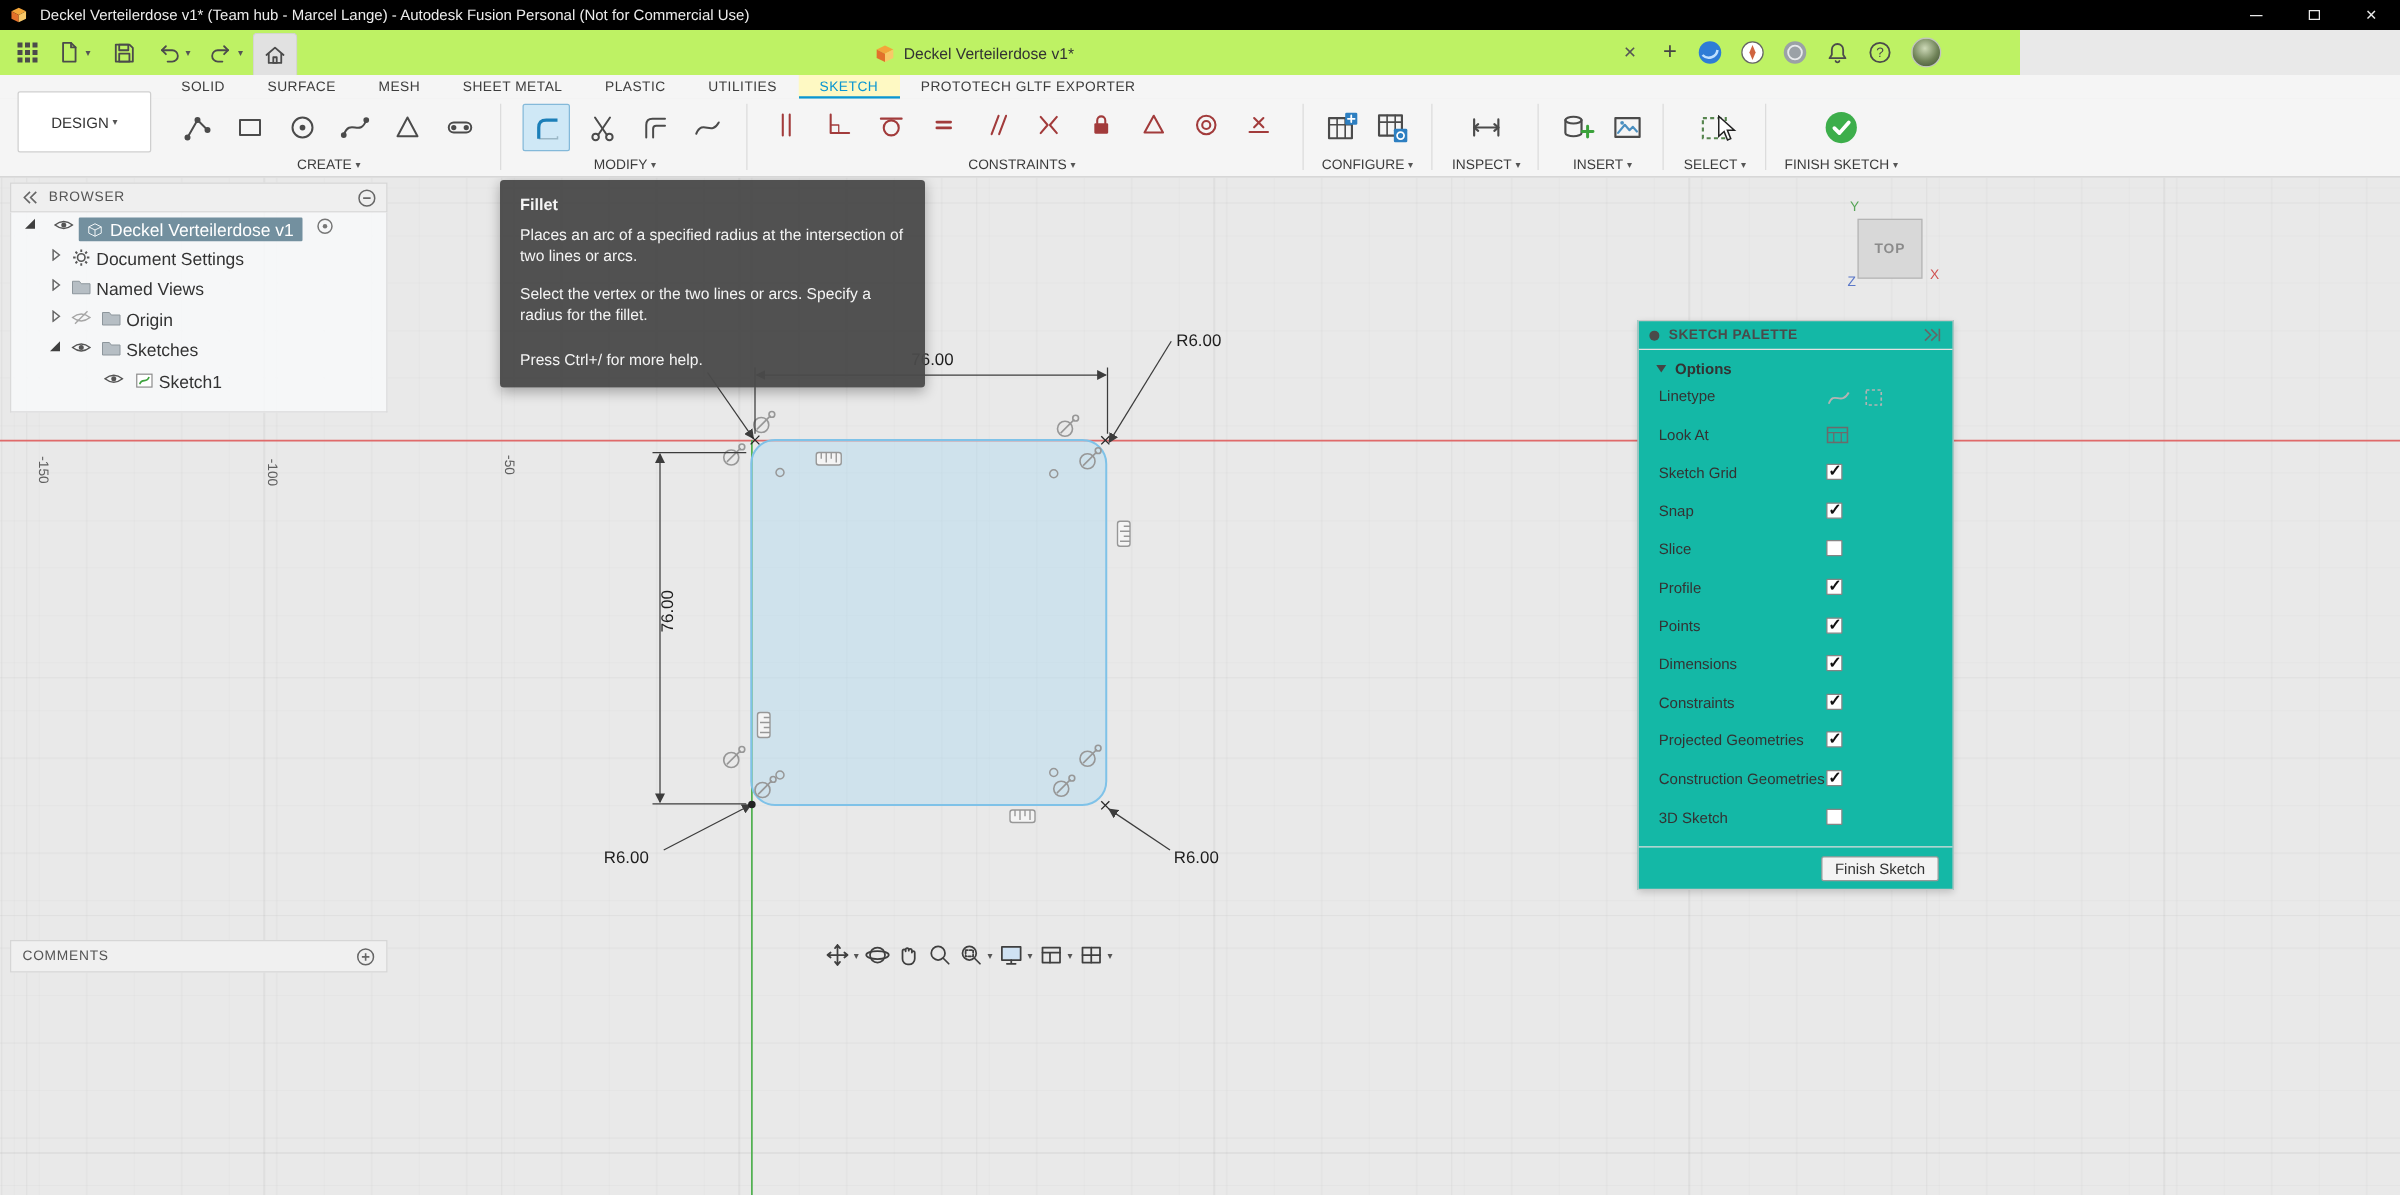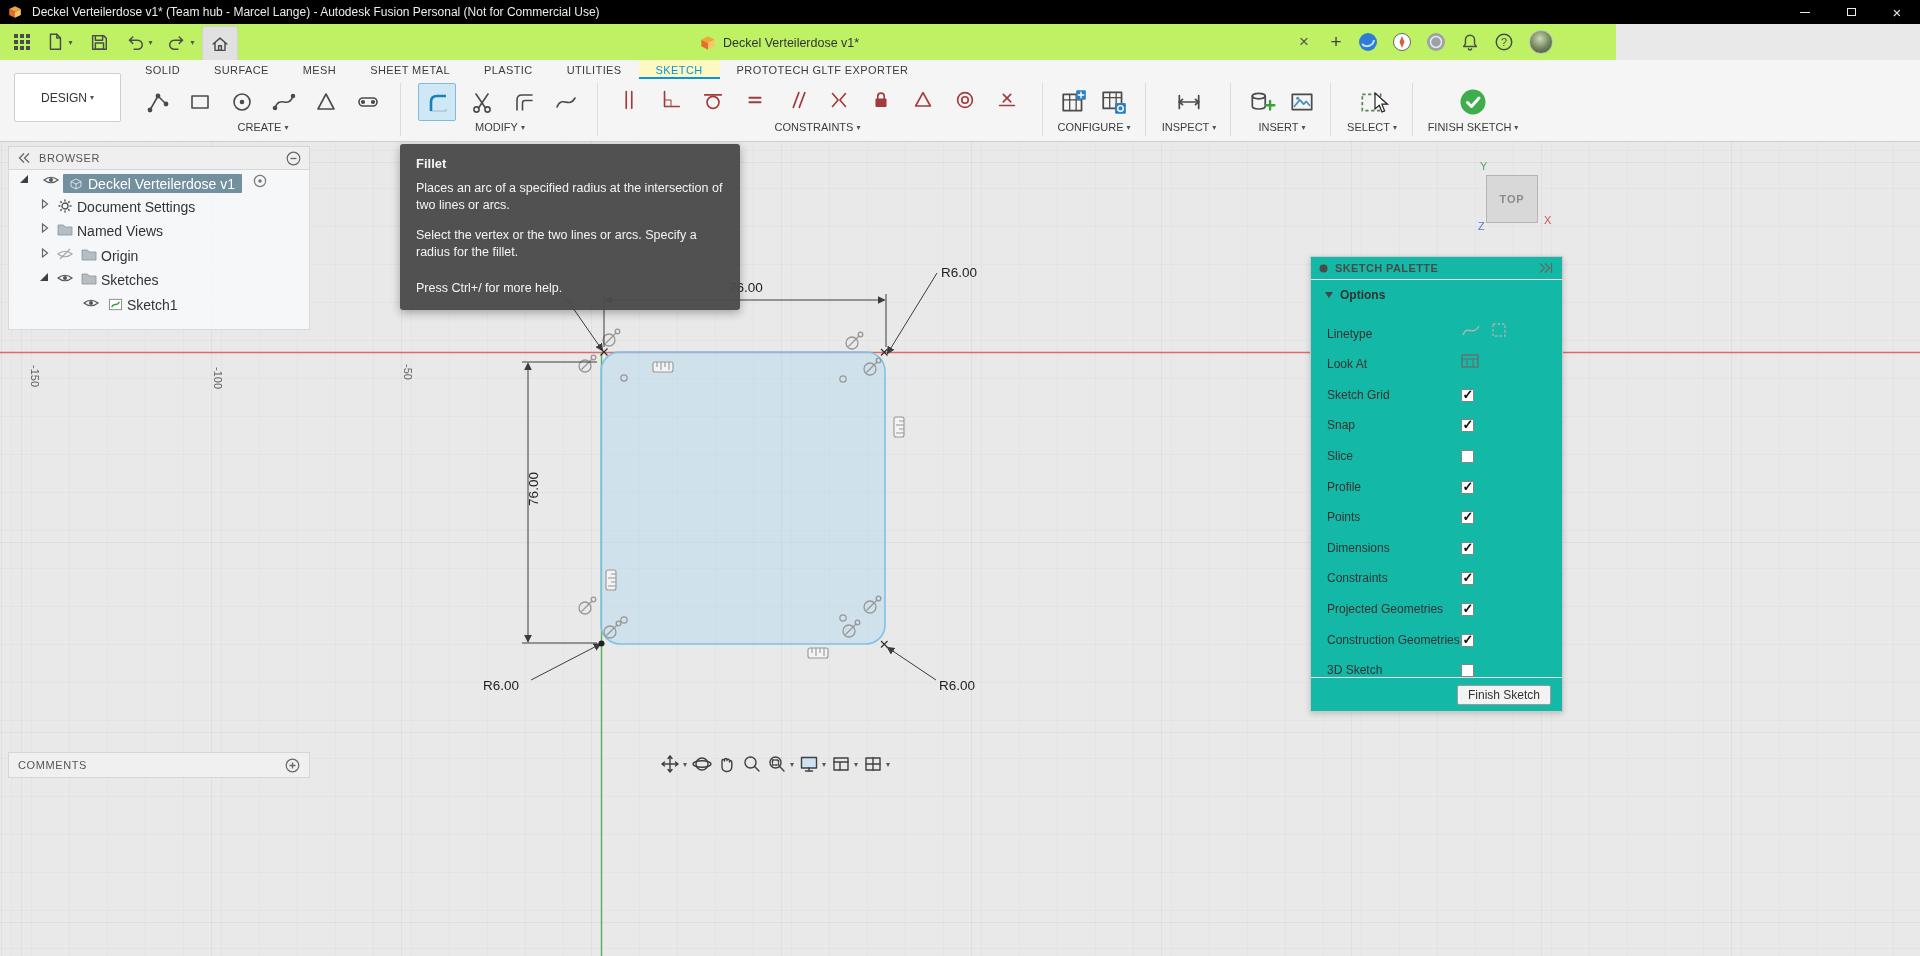--- a/index.html
+++ b/index.html
@@ -26,21 +26,21 @@
 .caret::after,.dd::after{content:"▾";font-size:8px;color:#555;margin-left:3px;vertical-align:1px}
 
 
 #tabsrow{position:absolute;left:0;top:60px;width:1920px;height:19px;background:#f5f5f5;display:flex;padding-left:128px;z-index:39}
 .rtab{padding:0 17px;font-size:11px;color:#3c3c3c;letter-spacing:.4px;display:flex;align-items:center;height:19px;white-space:nowrap}
 .rtab.active{background:#fef9c3;color:#0a96d2;box-shadow:inset 0 -2px 0 #0a96d2}
 
 
 #toolbar{position:absolute;left:0;top:79px;width:1920px;height:63px;background:#f5f5f5;border-bottom:1px solid #cdcdcd;z-index:39}
 .tsep{position:absolute;top:4px;width:1px;height:53px;background:#dcdcdc}
-.tgroup{position:absolute;top:0;height:62px;display:flex;flex-direction:column;align-items:center;padding:4px 0 3px}
+.tgroup{position:absolute;top:0;height:62px;display:flex;flex-direction:column;align-items:center;justify-content:space-between;padding:4px 0 3px}
 .ticons{display:flex;align-items:center;gap:10px;height:38px}
 .tlabel{font-size:11px;color:#3c3c3c;white-space:nowrap}
 .tbtn{width:32px;height:32px;display:flex;align-items:center;justify-content:center;border-radius:2px}
 .tbtn.active{background:#cfe8f6;border:1px solid #84b9d9;width:38px;height:38px}
 .finishbg{position:absolute;left:1414px;top:79px;width:118px;height:62px;background:#d9edf8;z-index:38}
 #design{position:absolute;left:14px;top:73px;width:107px;height:49px;background:#fff;border:1px solid #cfcfcf;border-radius:2px;display:flex;align-items:center;justify-content:center;font-size:12px;color:#333;z-index:41}
 svg.ic{stroke:#4b4b4b;fill:none;stroke-width:1.6;stroke-linecap:round;stroke-linejoin:round}
 svg.cs{stroke:#a23b3b;fill:none;stroke-width:1.8;stroke-linecap:round;stroke-linejoin:round}
 svg.nv{stroke:#3f3f3f;fill:none;stroke-width:1.4;stroke-linecap:round;stroke-linejoin:round}
 
@@ -79,21 +79,21 @@
 .tt2{margin-top:12px}
 .tthint{margin-top:19px}
 
 
 #palette{position:absolute;left:1310px;top:256px;width:253px;height:456px;background:#14b8a6;border:1px solid #c9c9c9;box-shadow:0 2px 6px rgba(0,0,0,.18);z-index:12}
 .phead{height:23px;border-bottom:1px solid #e2e2e2;display:flex;align-items:center;font-size:11px;font-weight:bold;color:#4a4a4a;letter-spacing:.4px;padding:0 8px}
 .pheadlbl{margin-left:7px}
 .pcollapse{margin-left:auto;display:flex}
 .psection{height:30px;display:flex;align-items:center;font-size:12px;font-weight:bold;color:#333;padding-left:14px;gap:7px}
 .tri-dn{width:0;height:0;border-left:4.5px solid transparent;border-right:4.5px solid transparent;border-top:6px solid #444}
-.prow{height:30.6px;display:flex;align-items:flex-end;padding-left:16px;font-size:12px;color:#333;position:relative}
+.prow{height:30.6px;display:flex;align-items:flex-start;padding-left:16px;font-size:12px;color:#333;position:relative}
 .pctrl{position:absolute;left:150px;display:flex;align-items:center;gap:10px}
 .cbx{width:13px;height:13px;border:1px solid #858585;background:#fff;display:inline-block;position:relative;border-radius:1px}
 .cbx.checked::after{content:"✓";position:absolute;left:0.5px;top:-3px;font-size:13px;color:#111;font-weight:bold}
 .pfoot{position:absolute;left:0;right:0;bottom:0;height:34px;border-top:1px solid #ddd;display:flex;align-items:center;justify-content:flex-end;padding-right:11px}
 .pbtn{border:1px solid #9a9a9a;background:#f3f3f3;border-radius:2px;font-size:12px;color:#333;padding:2px 10px}
 
 
 #comments{position:absolute;left:8px;top:752px;width:302px;height:26px;background:#f0f0f0;border:1px solid #d6d6d6;display:flex;align-items:center;font-size:11px;color:#555;letter-spacing:.6px;padding:0 9px;z-index:12}
 .cplus{margin-left:auto;display:flex}
 #navbar{position:absolute;left:660px;top:750px;height:28px;display:flex;align-items:center;gap:5px;z-index:12}

